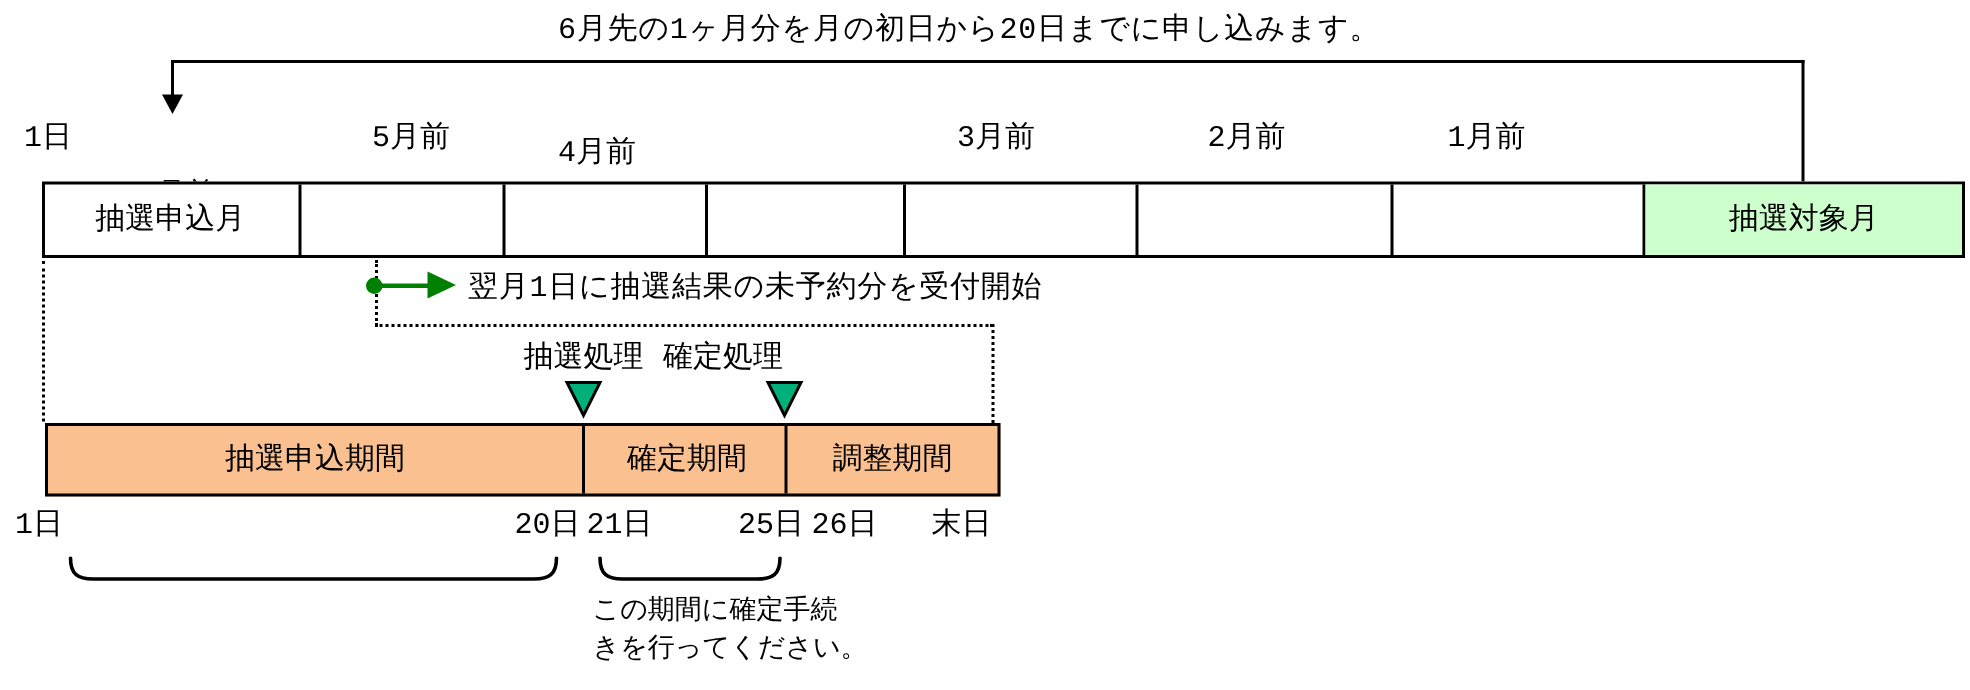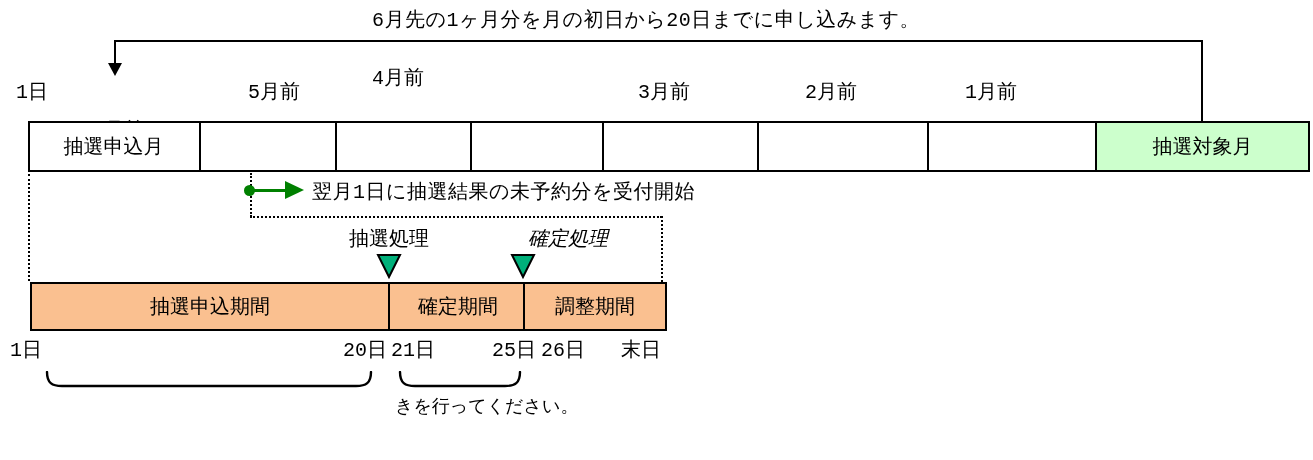--- a/index.html
+++ b/index.html
@@ -57,21 +57,21 @@
 <div class="abs serif t20" style="left:372px;top:10px;letter-spacing:0.5px;">6月先の1ヶ月分を月の初日から20日までに申し込みます。</div>
 
 <div class="abs hline" style="left:114px;top:40px;width:1089px;"></div>
 <div class="abs vline" style="left:114px;top:40px;height:24px;"></div>
 <div class="abs arrow-down" style="left:108px;top:63px;"></div>
 <div class="abs vline" style="left:1201px;top:40px;height:81px;"></div>
 
 <div class="abs serif t20" style="left:16px;top:82px;">1日</div>
 <div class="abs serif t20" style="left:92px;top:82px;margin-top:38px;">6月前</div>
 <div class="abs serif t20" style="left:248px;top:82px;">5月前</div>
-<div class="abs serif t20" style="left:372px;top:68px;text-align:center;">4月前</div>
+<div class="abs serif t20" style="left:372px;top:92px;text-align:center;">4月前</div>
 <div class="abs serif t20" style="left:638px;top:82px;">3月前</div>
 <div class="abs serif t20" style="left:805px;top:82px;">2月前</div>
 <div class="abs serif t20" style="left:965px;top:82px;">1月前</div>
 
 <div class="abs month-row"></div>
 <div class="abs cell-divider" style="left:199px;"></div>
 <div class="abs cell-divider" style="left:335px;"></div>
 <div class="abs cell-divider" style="left:470px;"></div>
 <div class="abs cell-divider" style="left:602px;"></div>
 <div class="abs cell-divider" style="left:757px;"></div>
@@ -85,21 +85,21 @@
 <div class="abs dot-v" style="left:250px;top:173px;height:44px;"></div>
 <div class="abs dot-h" style="left:250px;top:216px;width:412px;"></div>
 <div class="abs dot-v" style="left:661px;top:216px;height:66px;"></div>
 
 <div class="abs green-dot" style="left:244px;top:185px;"></div>
 <div class="abs green-shaft" style="left:252px;top:189px;width:34px;"></div>
 <div class="abs arrow-right-green" style="left:285px;top:181px;"></div>
 <div class="abs serif t20" style="left:312px;top:182px;letter-spacing:0.5px;">翌月1日に抽選結果の未予約分を受付開始</div>
 
 <div class="abs sans t20" style="left:306px;top:227px;width:166px;text-align:center;">抽選処理</div>
-<div class="abs sans t20" style="left:442px;top:227px;width:166px;text-align:right;font-style:italic;">確定処理</div>
+<div class="abs sans t20" style="left:442px;top:227px;width:166px;text-align:left;">確定処理</div>
 
 <svg class="abs" style="left:375px;top:253px;" width="28" height="27">
   <polygon points="3,2 25,2 14,24" style="fill:var(--process-marker-fill);stroke:var(--line-black);stroke-width:2;"></polygon>
 </svg>
 <svg class="abs" style="left:509px;top:253px;" width="28" height="27">
   <polygon points="3,2 25,2 14,24" style="fill:var(--process-marker-fill);stroke:var(--line-black);stroke-width:2;"></polygon>
 </svg>
 
 <div class="abs period-row"></div>
 <div class="abs period-divider" style="left:388px;"></div>
@@ -118,14 +118,15 @@
 <svg class="abs" style="left:45px;top:371px;" width="328" height="18">
   <path d="M2,1 C2,12 7,15 17,15 L311,15 C321,15 326,12 326,1" style="fill:none;stroke:var(--line-black);stroke-width:2.4;stroke-linecap:round;"></path>
 </svg>
 <svg class="abs" style="left:398px;top:371px;" width="124" height="18">
   <path d="M2,1 C2,12 7,15 17,15 L107,15 C117,15 122,12 122,1" style="fill:none;stroke:var(--line-black);stroke-width:2.4;stroke-linecap:round;"></path>
 </svg>
 
 <div class="abs sans note-block" style="left:45px;top:394px;">
 </div>
 <div class="abs sans note-block" style="left:395px;top:394px;">
+  <div>この期間に確定手続</div>
   <div>きを行ってください。</div>
 </div>
 
 </body></html>

